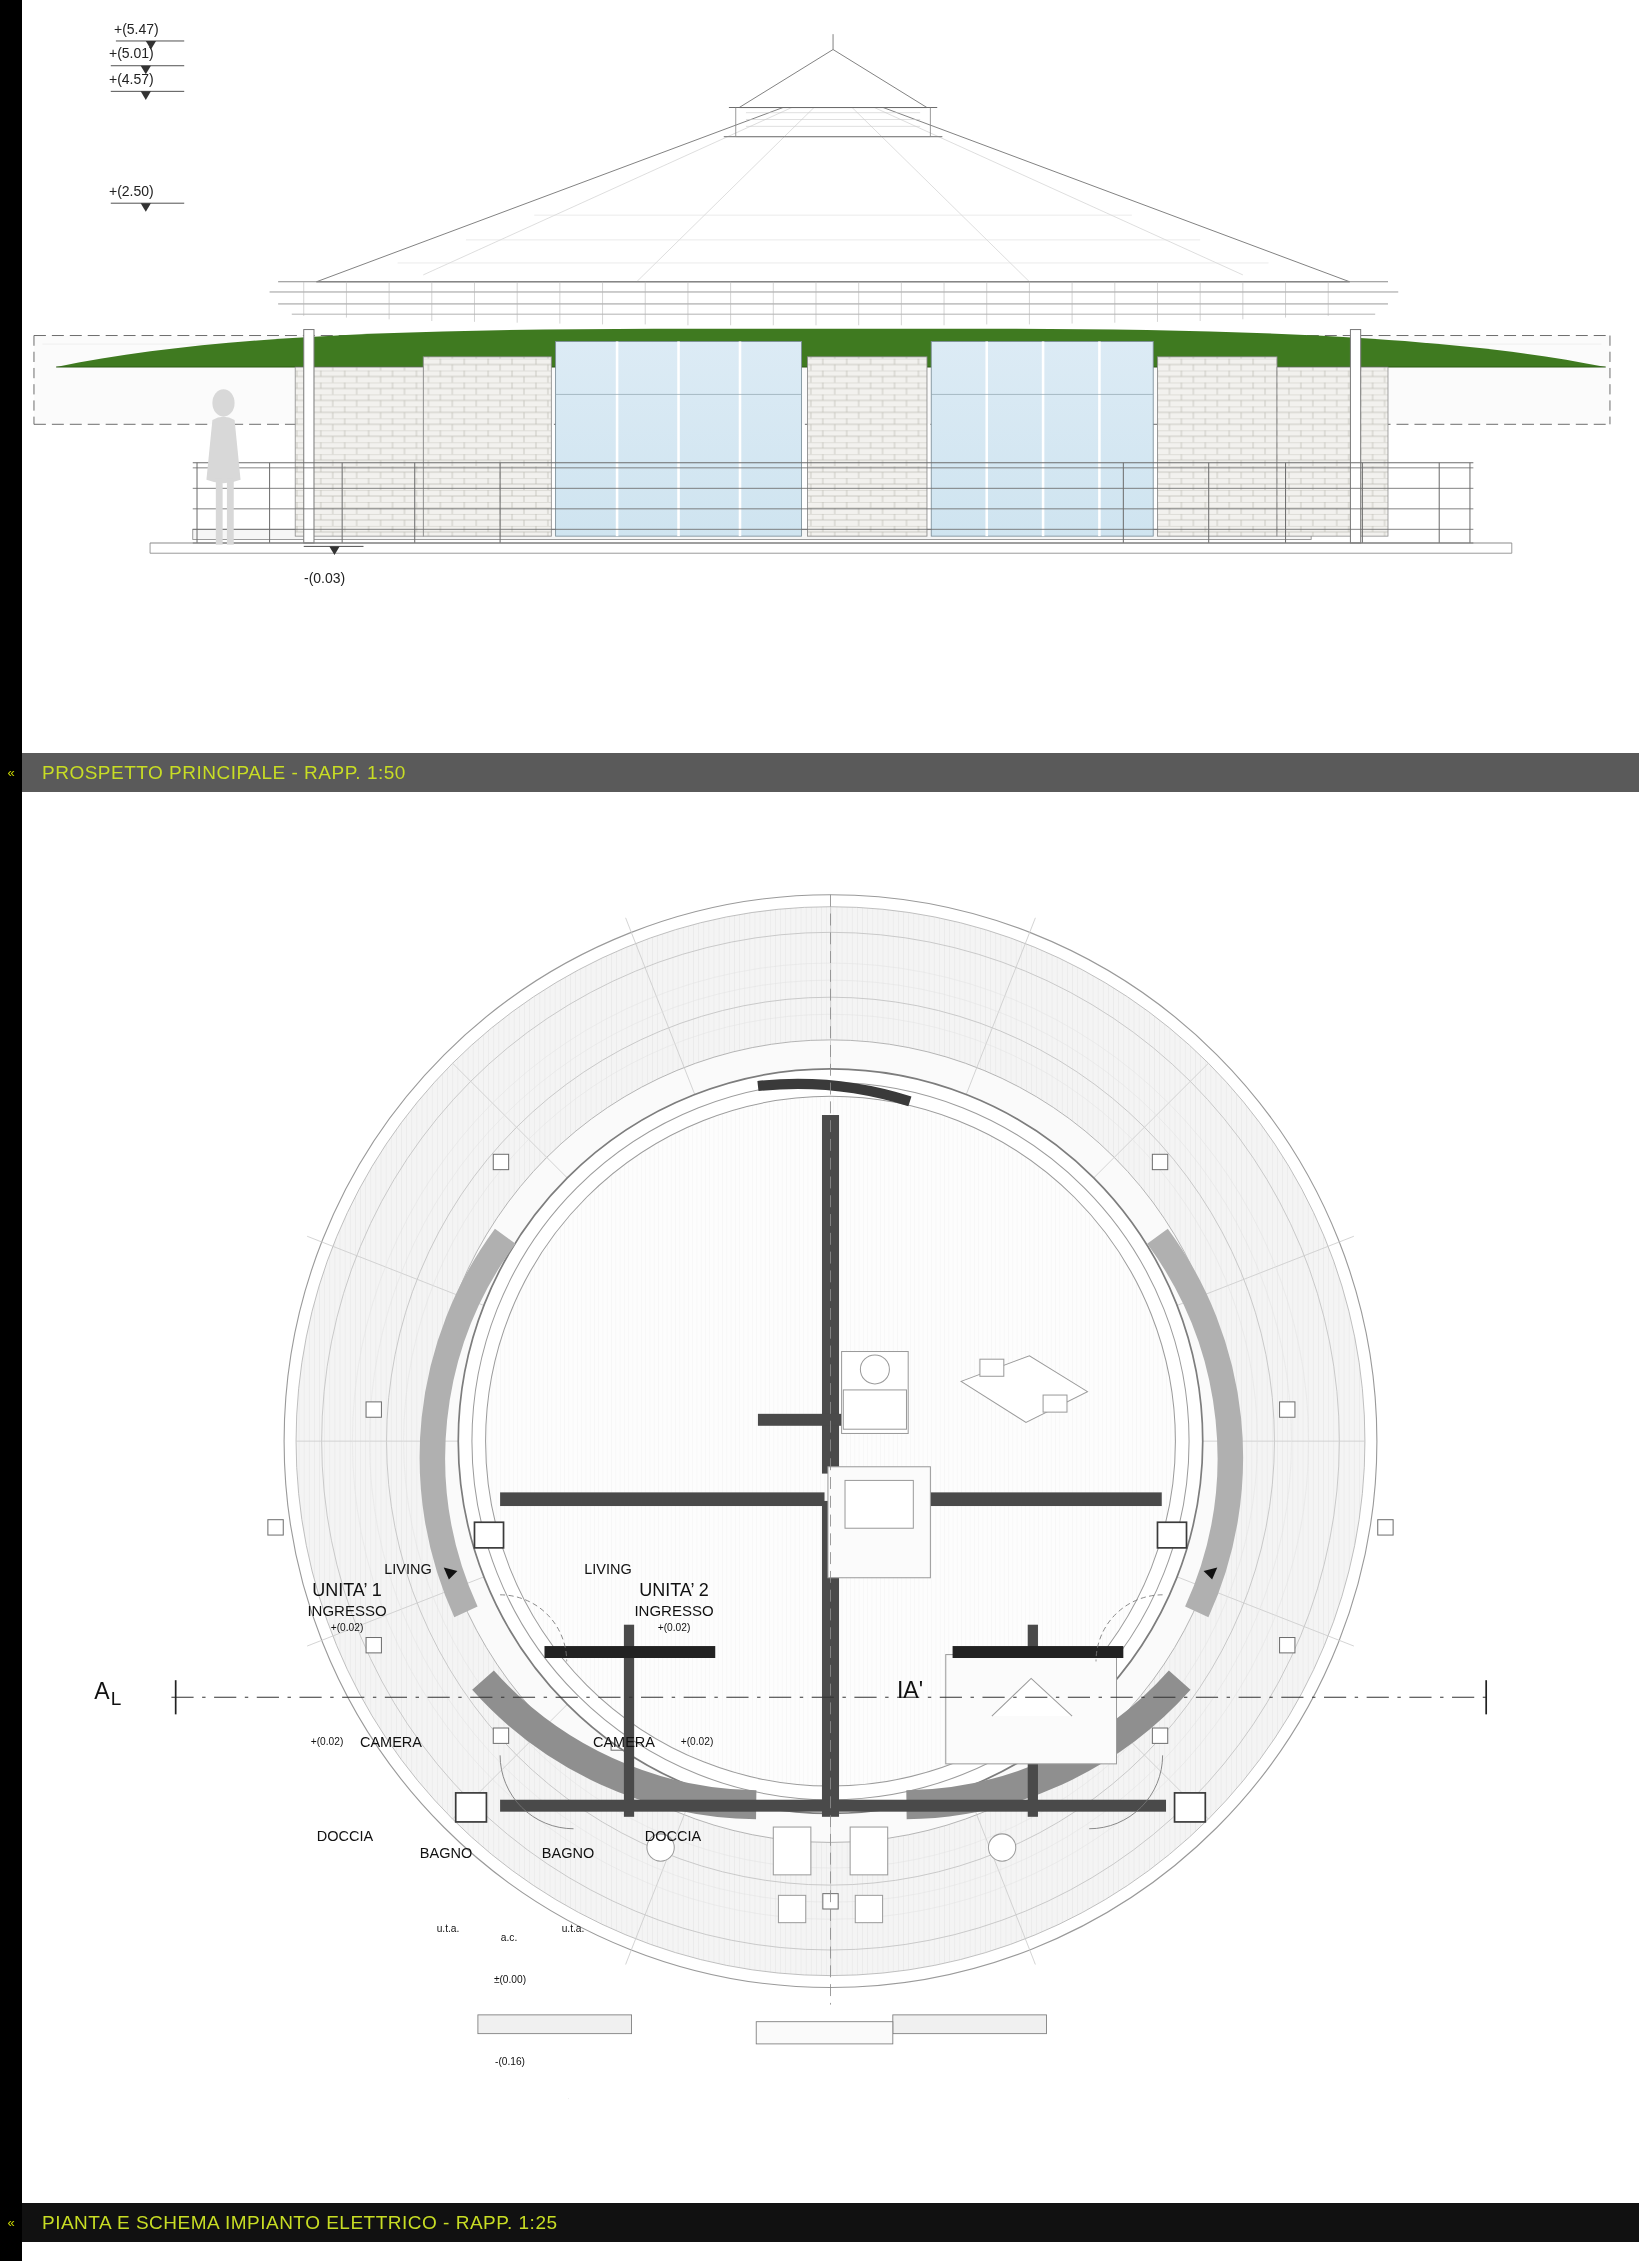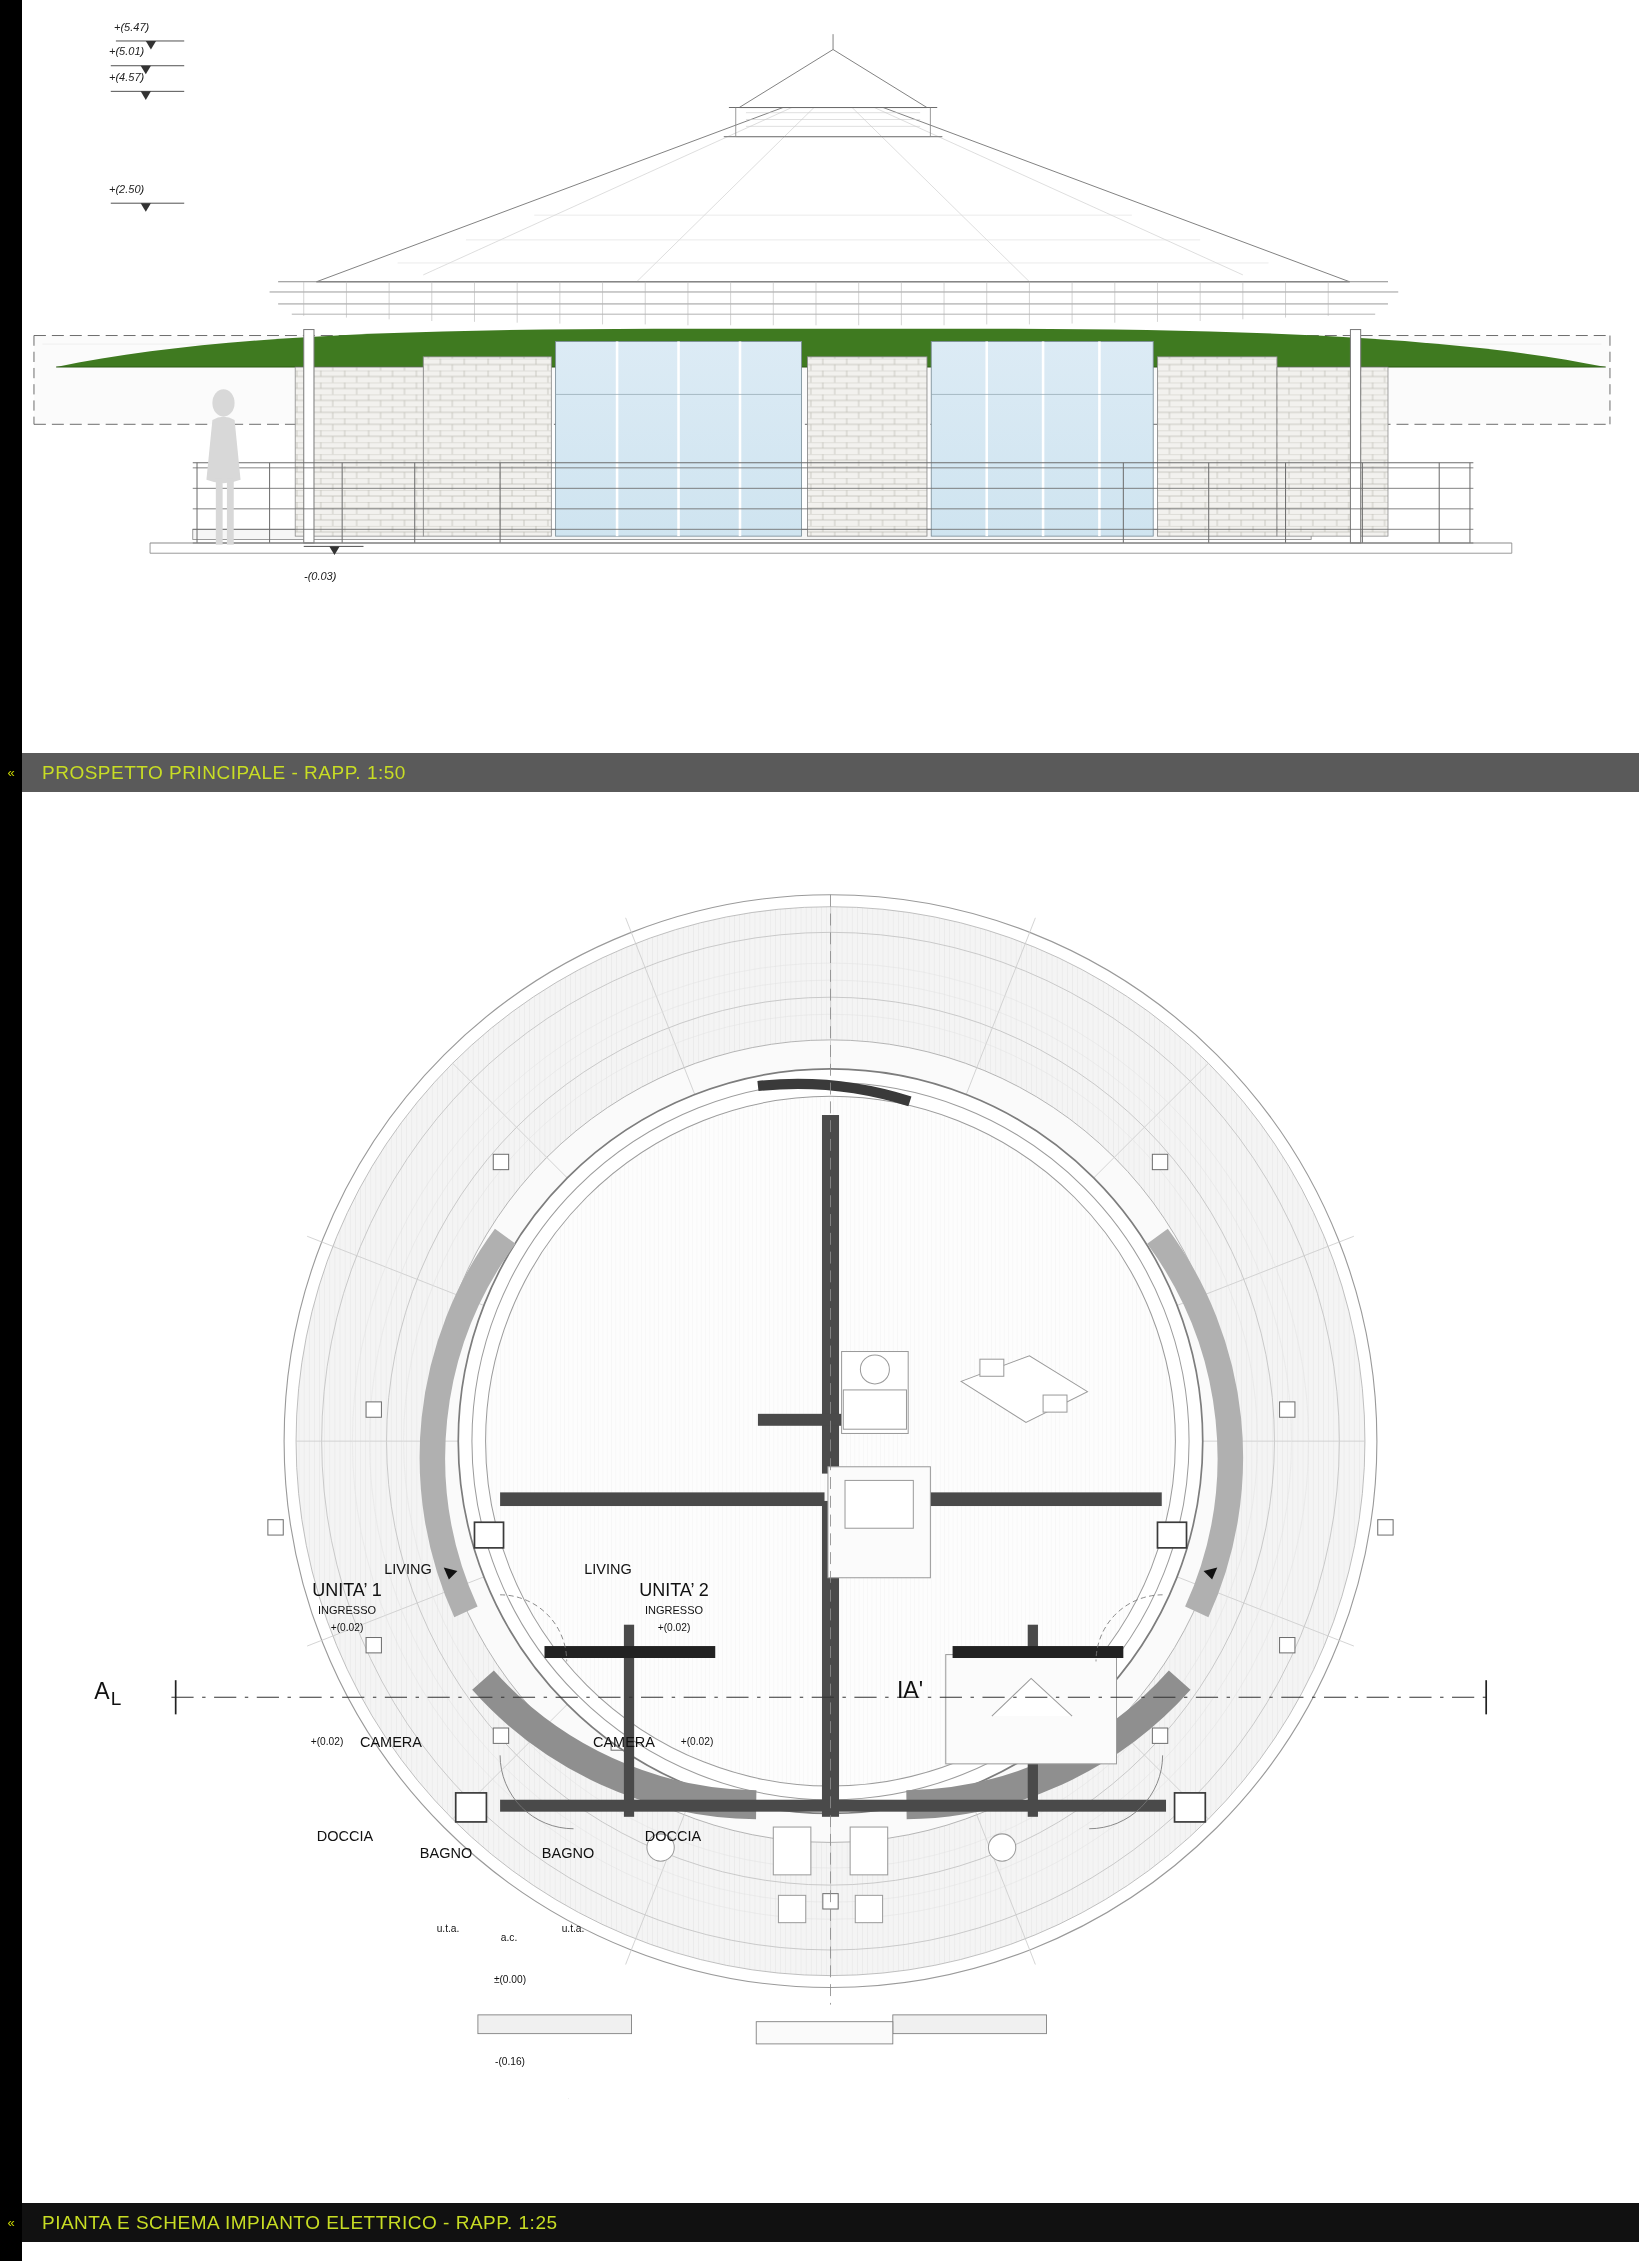--- a/index.html
+++ b/index.html
@@ -67,43 +67,42 @@
   .plan-panel {
     position: absolute;
     left: 22px; top: 792px;
     width: 1617px; height: 1411px;
     background: #ffffff;
   }
 
   
   .lvl-label {
     position: absolute;
-    font-size: 11px;
+    font-size: 14px;
     color: #222;
     white-space: nowrap;
-    font-style: italic;
   }
 
   .room-label {
     position: absolute;
     font-size: 14.5px;
     color: #111;
     white-space: nowrap;
     transform: translate(-50%, -50%);
   }
   .unit-label {
     position: absolute;
     font-size: 18px;
     color: #111;
     white-space: nowrap;
     transform: translate(-50%, -50%);
   }
   .small-label {
     position: absolute;
-    font-size: 11px;
+    font-size: 15px;
     color: #111;
     white-space: nowrap;
     transform: translate(-50%, -50%);
   }
   .tiny-label {
     position: absolute;
     font-size: 10.2px;
     color: #111;
     white-space: nowrap;
     transform: translate(-50%, -50%);

